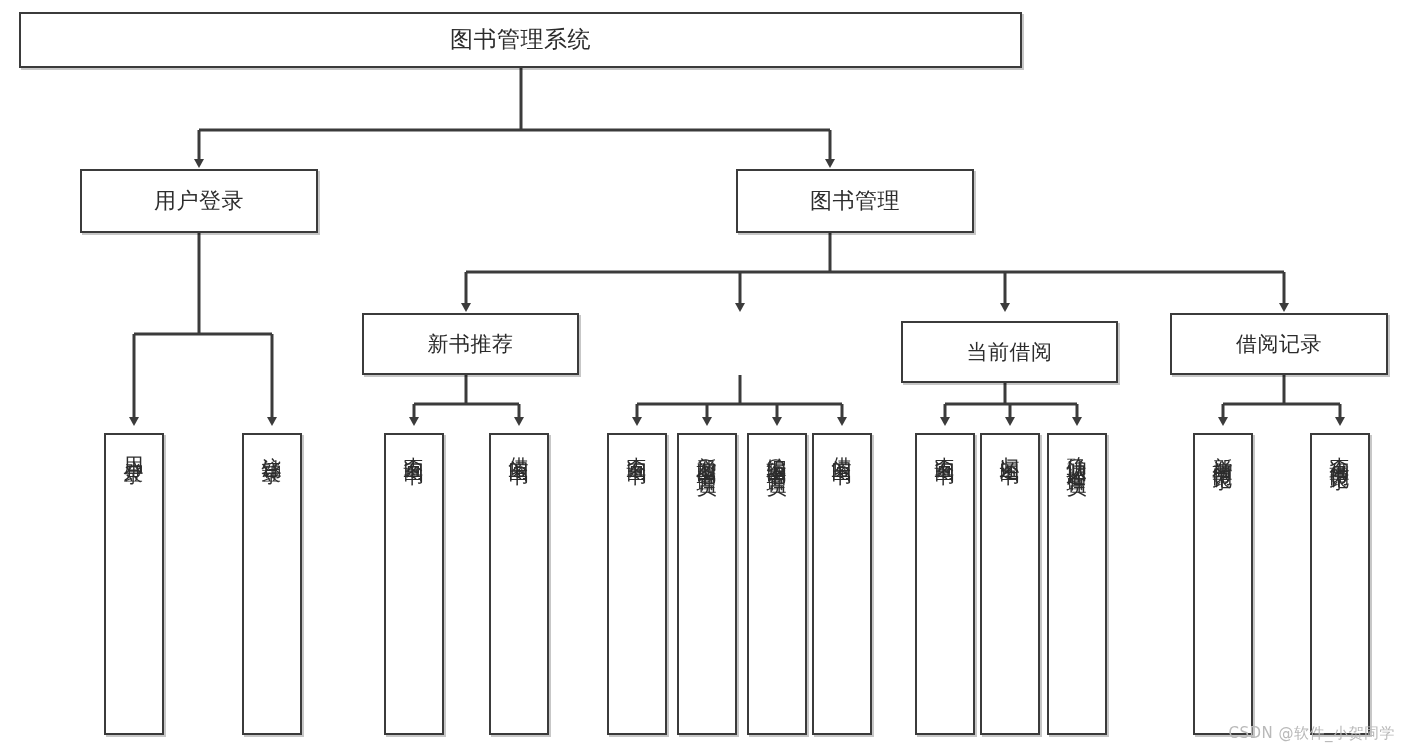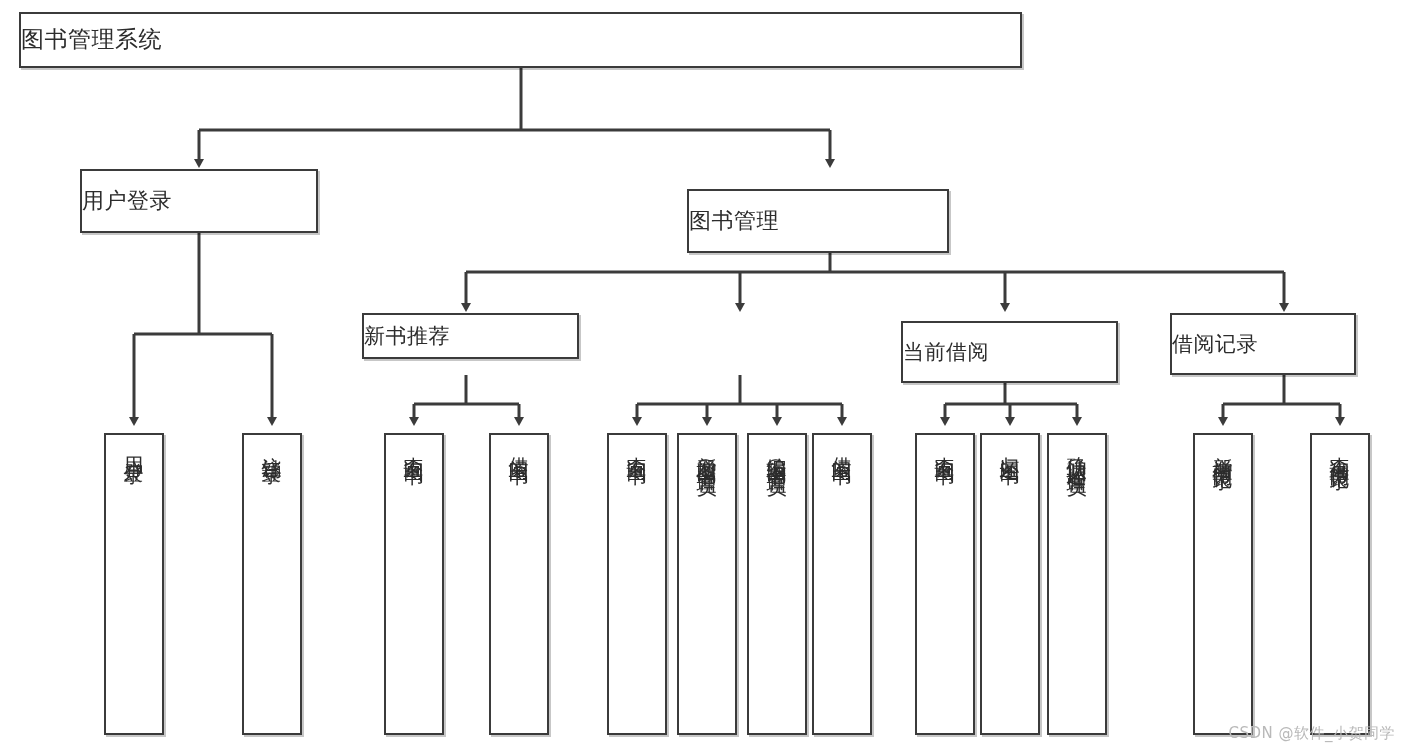--- a/index.html
+++ b/index.html
@@ -29,20 +29,21 @@
     pointer-events: none;
   }
   .node {
     position: absolute;
     box-sizing: border-box;
     background: #ffffff;
     border: 2px solid #3b3b3b;
     box-shadow: 2px 2px 0 rgba(0,0,0,0.22);
     display: flex;
     align-items: center;
+    justify-content: center;
     color: #2c2c2c;
   }
   .node .label {
     display: block;
     text-align: center;
     line-height: 1.28;
     white-space: pre;
   }
   .node.horizontal .label {
     writing-mode: horizontal-tb;
@@ -129,31 +130,31 @@
     </g>
   </svg>
 
   <div class="node horizontal root" style="left:19px; top:12px; width:1003px; height:56px;">
     <span class="label">图书管理系统</span>
   </div>
 
   <div class="node horizontal lvl2" style="left:80px; top:169px; width:238px; height:64px;">
     <span class="label">用户登录</span>
   </div>
-  <div class="node horizontal lvl2" style="left:687px; top:169px; width:262px; height:64px;margin-top:20px;">
+  <div class="node horizontal lvl2" style="left:736px; top:169px; width:238px; height:64px;">
     <span class="label">图书管理</span>
   </div>
 
-  <div class="node horizontal lvl3" style="left:362px; top:313px; width:217px; height:46px;">
+  <div class="node horizontal lvl3" style="left:362px; top:313px; width:217px; height:62px;">
     <span class="label">新书推荐</span>
   </div>
   <div class="node horizontal lvl3" style="left:901px; top:313px; width:217px; height:62px;margin-top:8px;">
     <span class="label">当前借阅</span>
   </div>
-  <div class="node horizontal lvl3" style="left:1170px; top:313px; width:186px; height:62px;">
+  <div class="node horizontal lvl3" style="left:1170px; top:313px; width:218px; height:62px;">
     <span class="label">借阅记录</span>
   </div>
 
   <div class="node vertical leaf" style="left:104px; top:433px; width:60px; height:302px;">
     <span class="label">用户登录</span>
   </div>
   <div class="node vertical leaf" style="left:242px; top:433px; width:60px; height:302px;">
     <span class="label">注销登录</span>
   </div>
 

